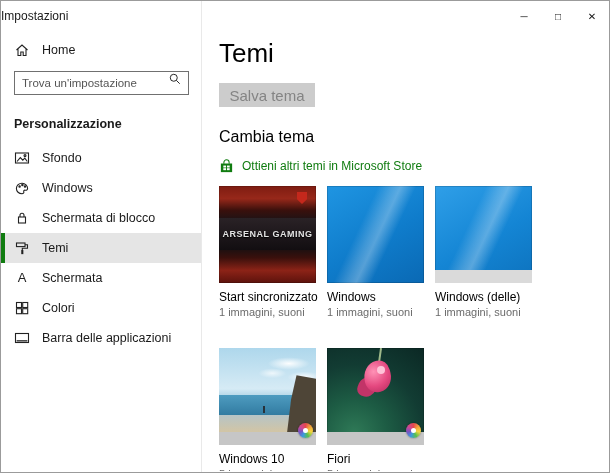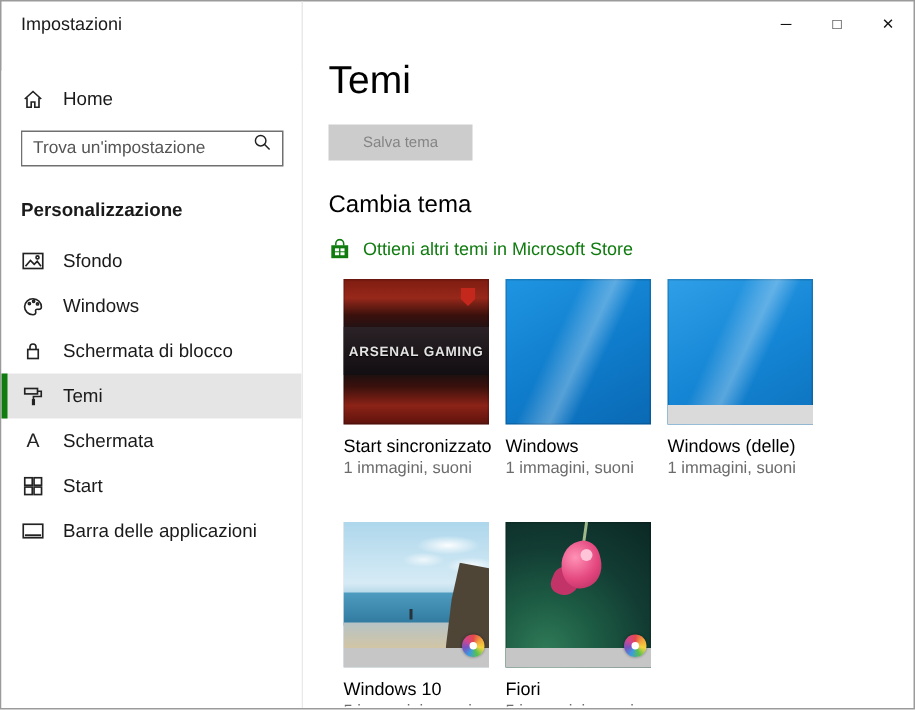--- a/index.html
+++ b/index.html
@@ -2,30 +2,30 @@
 <html><head>
 <meta charset="utf-8">
 <style>
   * { margin:0; padding:0; box-sizing:border-box; }
   html,body { width:610px; height:473px; overflow:hidden; background:#fff;
               font-family:"Liberation Sans","DejaVu Sans",sans-serif; color:#1a1a1a; }
   .window { position:absolute; inset:0; border:1px solid #9b9b9b; background:#fff; }
 
   
   .titlebar { height:30px; display:flex; align-items:center; }
-  .tb-title { font-size:12px; padding-left:13px; }
+  .tb-title { font-size:12px; }
   .win-controls { margin-left:auto; display:flex; height:100%; }
   .win-btn { width:34px; height:100%; display:flex; align-items:center; justify-content:center;
              background:transparent; border:0; font-size:10px; color:#111; cursor:pointer;
              font-family:inherit; }
 
   .divider { position:absolute; left:200px; top:0; bottom:0; width:1px; background:#e9e9e9; }
 
   
-  .sidebar { position:absolute; top:46px; left:0; width:200px; bottom:0; background:#fff; }
+  .sidebar { position:absolute; top:30px; left:0; width:200px; bottom:0; background:#fff; }
   .nav-item { height:30px; display:flex; align-items:center; padding-left:13px;
               font-size:12.5px; cursor:pointer; position:relative; }
   .nav-item .ico { width:16px; height:16px; margin-right:12px; display:flex;
                    align-items:center; justify-content:center; flex:0 0 16px; color:#222; }
   .nav-item.selected { background:#e5e5e5; }
   .nav-item.selected::before { content:""; position:absolute; left:0; top:0; bottom:0;
                                width:4px; background:#107C10; }
   .nav-home { margin:4px 0 6px; }
   .searchbox { margin:4px 12px 12px 13px; height:24px; border:1px solid #707070;
                display:flex; align-items:flex-start; background:#fff; }
@@ -35,29 +35,29 @@
   .searchbox .ico { width:26px; display:flex; align-items:center; justify-content:center; color:#333; cursor:pointer; }
   .section-title { font-size:12.5px; font-weight:bold; padding:10px 13px 12px; }
   svg.lin { stroke:#222; fill:none; stroke-width:1.1; }
   .a-glyph { font-size:13px; font-weight:400; color:#222; line-height:16px; }
 
   
   .main { position:absolute; top:30px; left:201px; right:1px; bottom:1px;
           padding:6px 0 0 17px; overflow:hidden; }
   h1.page-title { font-size:26px; line-height:32px; font-weight:300; margin:0 0 14px; color:#000; }
   .save-btn { display:block; width:96px; height:24px; background:#cccccc; border:0;
-              color:#848484; font-size:10px; font-family:inherit; cursor:pointer; }
+              color:#848484; font-size:15px; font-family:inherit; cursor:pointer; }
   h2.sec-title { font-size:16px; line-height:20px; font-weight:400; margin:20px 0 0; color:#000; }
   .store-link { display:flex; align-items:flex-start; gap:8px; margin-top:12px; color:#107C10;
                 font-size:12px; cursor:pointer; width:max-content; }
 
   
   .grid { margin-top:12px; display:grid; grid-template-columns:repeat(3,97px);
           column-gap:11px; row-gap:30px; }
-  .card { width:97px; cursor:pointer;margin-left:10px; }
+  .card { width:97px; cursor:pointer; }
   .thumb { width:97px; height:97px; position:relative; overflow:hidden;
            outline:1px solid rgba(0,0,0,.15); outline-offset:-1px; }
   .card .name { font-size:12px; margin-top:7px; color:#000; white-space:nowrap; }
   .card .meta { font-size:11px; margin-top:2px; color:#6b6b6b; white-space:nowrap; }
 
   
   .t-arsenal { background:linear-gradient(180deg,#7e1c11 0%,#97281a 13%,#3a100c 25%,
                #1b1316 36%,#121012 62%,#3a100c 74%,#8c2317 87%,#5c120c 100%); }
   .t-arsenal .band { position:absolute; top:33%; height:33%; left:0; right:0;
                      background:linear-gradient(180deg,#2a2226,#120e11);
@@ -203,21 +203,21 @@
 
     <div class="nav-item">
       <span class="ico">
         <svg class="lin" width="16" height="16" viewBox="0 0 16 16">
             <rect x="2.5" y="2.5" width="5" height="5"></rect>
             <rect x="8.7" y="2.5" width="5" height="5"></rect>
             <rect x="2.5" y="8.7" width="5" height="5"></rect>
             <rect x="8.7" y="8.7" width="5" height="5"></rect>
           </svg>
       </span>
-      <span>Start</span>
+      <span>Colori</span>
     </div>
 
     <div class="nav-item">
       <span class="ico">
         <svg class="lin" width="16" height="16" viewBox="0 0 16 16">
             <rect x="1.5" y="3.5" width="13" height="9"></rect>
             <rect x="2.6" y="10.2" width="10.8" height="1.3" fill="#222" stroke="none"></rect>
           </svg>
       </span>
       <span>Barra delle applicazioni</span>

